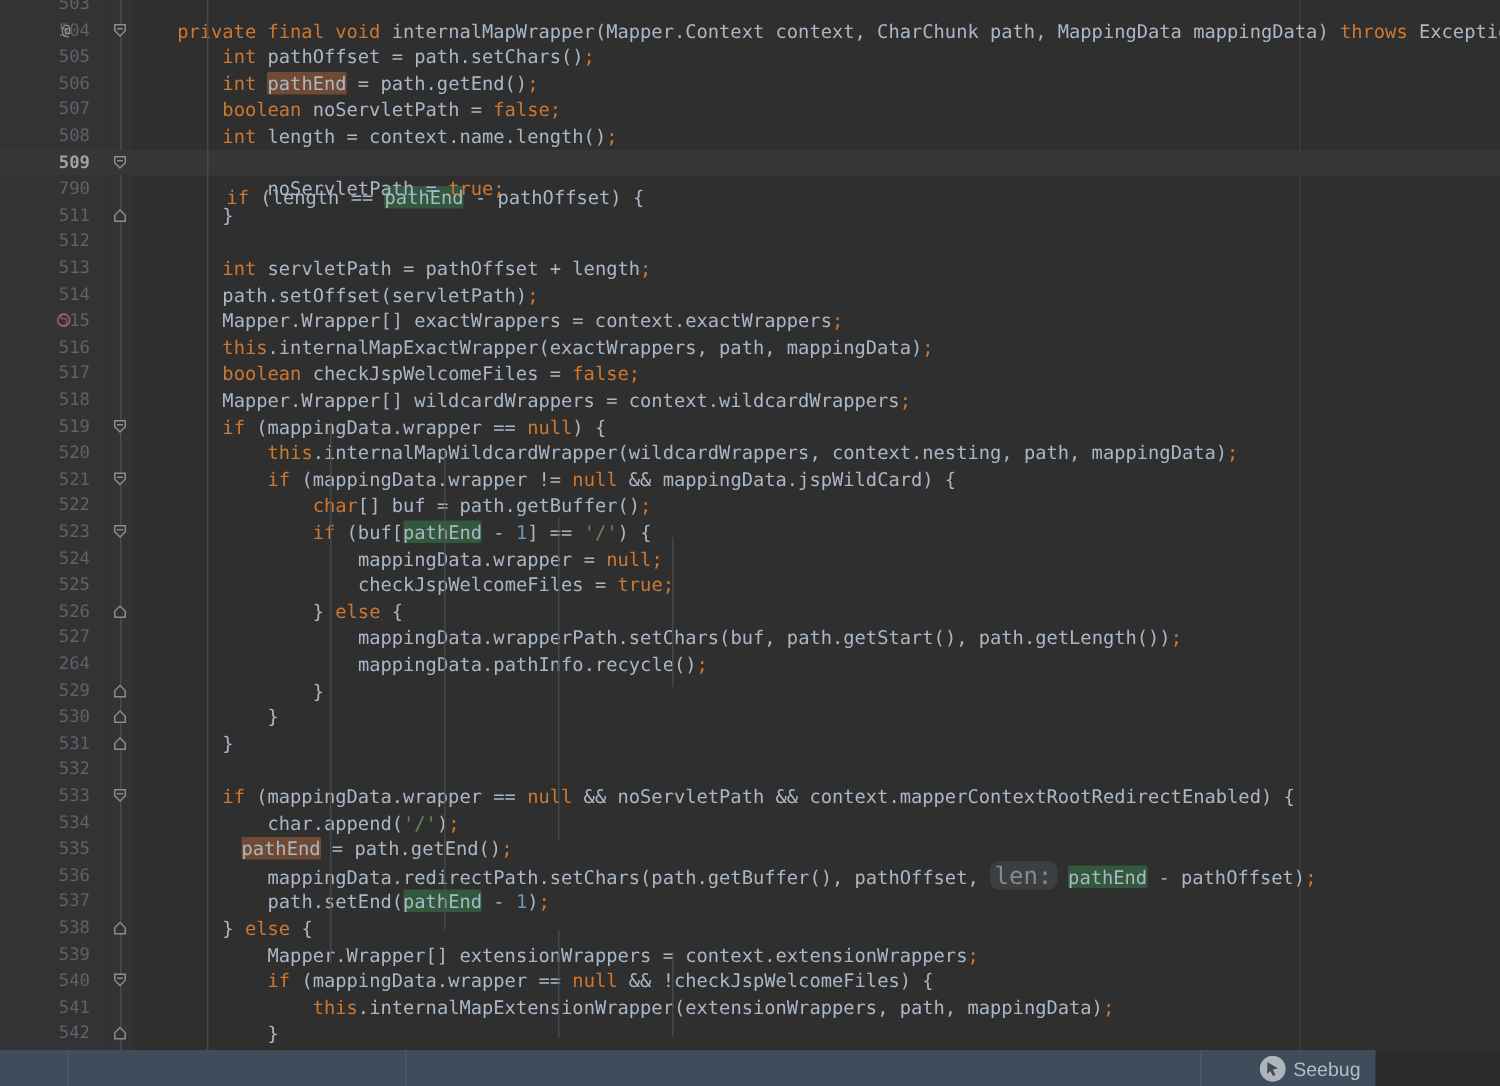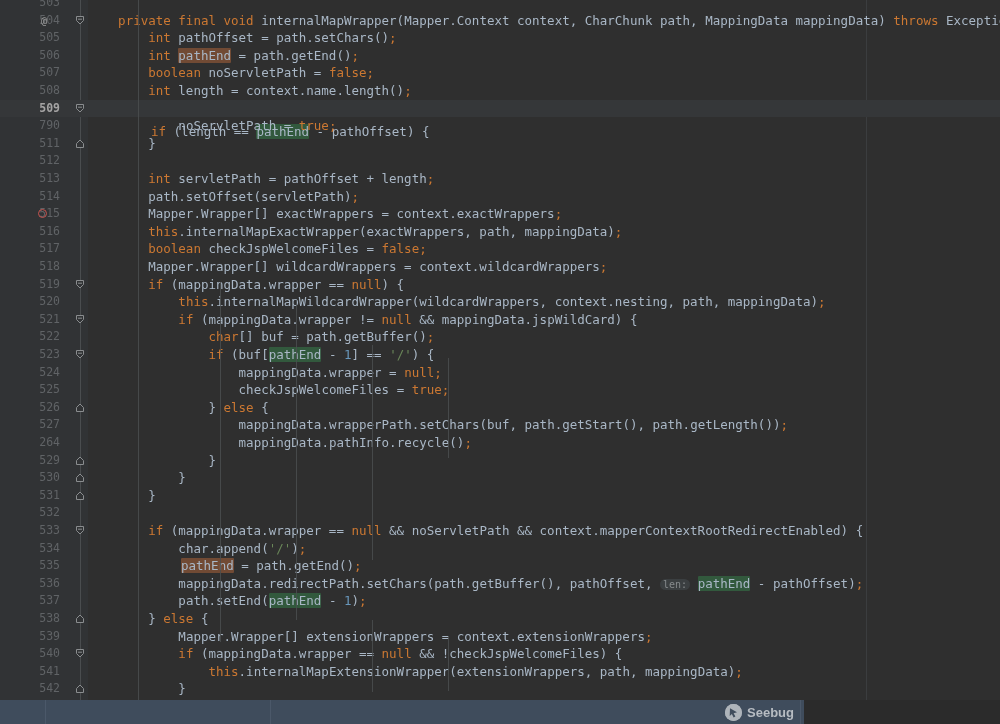--- a/index.html
+++ b/index.html
@@ -89,28 +89,27 @@
   .op{color:#a9b7c6;}
   .semi{color:#cc7832;}
 
   
   .hl-read{background:#32593d;border-radius:1px;}
   .hl-write{background:#714a34;border-radius:1px;}
 
   
   .hint{
     background:#3b3f41;color:#868a8c;border-radius:6px;
-    padding:0 3px;font-size:10px;text-align:right;
+    padding:0 3px;font-size:16px;text-align:right;
   }
 
   
   .statusbar{
-    position:absolute;left:0;bottom:0;width:804px;height:24px;
+    position:absolute;left:0;bottom:0;width:917px;height:24px;
     background:#3f4c5c;
-    font-weight:bold;
   }
   .sb-sep{position:absolute;top:0;width:1px;height:24px;background:#4b5869;}
   .watermark{
     position:absolute;right:10px;bottom:3px;
     display:flex;align-items:center;gap:5px;
     color:#b7bcc2;font-family:"Liberation Sans",sans-serif;
     font-size:13px;
   }
   .wm-logo{
     width:17px;height:17px;border-radius:50%;
@@ -183,21 +182,21 @@
             </svg></span><span class="code" style="left: 178.36px;"><span class="id">}</span></span></div>
         <div class="line" style="position: absolute; top: 486.8px;"><span class="lnum">531</span><span class="fold"><svg width="12" height="17" viewBox="0 0 12 17">
               <path d="M2.5 12.5 h7 v-4 l-3.5 -3.5 l-3.5 3.5 z" fill="#313335" stroke="#8a8d8f" stroke-width="1"></path>
             </svg></span><span class="code" style="left: 148.24px;"><span class="id">}</span></span></div>
         <div class="line" style="position: absolute; top: 504.4px;"><span class="lnum">532</span><span class="code" style="left: 88px;"></span></div>
         <div class="line" style="position: absolute; top: 522px;"><span class="lnum">533</span><span class="fold"><svg width="12" height="17" viewBox="0 0 12 17">
               <path d="M2.5 4.5 h7 v4 l-3.5 3.5 l-3.5 -3.5 z" fill="#313335" stroke="#8a8d8f" stroke-width="1"></path>
               <path d="M4 7.2 h4" stroke="#8a8d8f" stroke-width="1"></path>
             </svg></span><span class="code" style="left: 148.24px;"><span class="kw">if </span><span class="id">(mappingData.wrapper == </span><span class="kw">null</span><span class="id"> &amp;&amp; noServletPath &amp;&amp; context.mapperContextRootRedirectEnabled) {</span></span></div>
         <div class="line" style="position: absolute; top: 539.6px;"><span class="lnum">534</span><span class="code" style="left: 178.36px;"><span class="id">char.append(</span><span class="str">'/'</span><span class="id">)</span><span class="semi">;</span></span></div>
-        <div class="line" style="position: absolute; top: 557.2px;"><span class="lnum">535</span><span class="code" style="left: 181px;"><span class="id hl-write">pathEnd</span><span class="id"> = path.getEnd()</span><span class="semi">;</span></span></div>
+        <div class="line" style="position: absolute; top: 557.2px;"><span class="lnum">535</span><span class="code" style="left: 161px;"><span class="id hl-write">pathEnd</span><span class="id"> = path.getEnd()</span><span class="semi">;</span></span></div>
         <div class="line" style="position: absolute; top: 574.8px;"><span class="lnum">536</span><span class="code" style="left: 178.36px;"><span class="id">mappingData.redirectPath.setChars(path.getBuffer(), pathOffset, </span><span class="hint">len:</span><span class="id"> </span><span class="id hl-read">pathEnd</span><span class="id"> - pathOffset)</span><span class="semi">;</span></span></div>
         <div class="line" style="position: absolute; top: 592.4px;"><span class="lnum">537</span><span class="code" style="left: 178.36px;"><span class="id">path.setEnd(</span><span class="id hl-read">pathEnd</span><span class="id"> - </span><span class="num">1</span><span class="id">)</span><span class="semi">;</span></span></div>
         <div class="line" style="position: absolute; top: 610px;"><span class="lnum">538</span><span class="fold"><svg width="12" height="17" viewBox="0 0 12 17">
               <path d="M2.5 12.5 h7 v-4 l-3.5 -3.5 l-3.5 3.5 z" fill="#313335" stroke="#8a8d8f" stroke-width="1"></path>
             </svg></span><span class="code" style="left: 148.24px;"><span class="id">} </span><span class="kw">else</span><span class="id"> {</span></span></div>
         <div class="line" style="position: absolute; top: 627.6px;"><span class="lnum">539</span><span class="code" style="left: 178.36px;"><span class="id">Mapper.Wrapper[] extensionWrappers = context.extensionWrappers</span><span class="semi">;</span></span></div>
         <div class="line" style="position: absolute; top: 645.2px;"><span class="lnum">540</span><span class="fold"><svg width="12" height="17" viewBox="0 0 12 17">
               <path d="M2.5 4.5 h7 v4 l-3.5 3.5 l-3.5 -3.5 z" fill="#313335" stroke="#8a8d8f" stroke-width="1"></path>
               <path d="M4 7.2 h4" stroke="#8a8d8f" stroke-width="1"></path>
             </svg></span><span class="code" style="left: 178.36px;"><span class="kw">if </span><span class="id">(mappingData.wrapper == </span><span class="kw">null</span><span class="id"> &amp;&amp; !checkJspWelcomeFiles) {</span></span></div>

